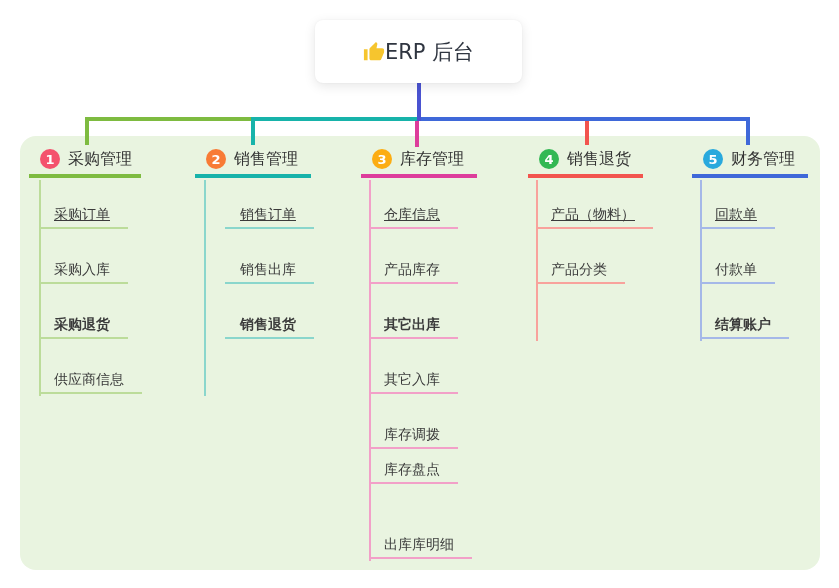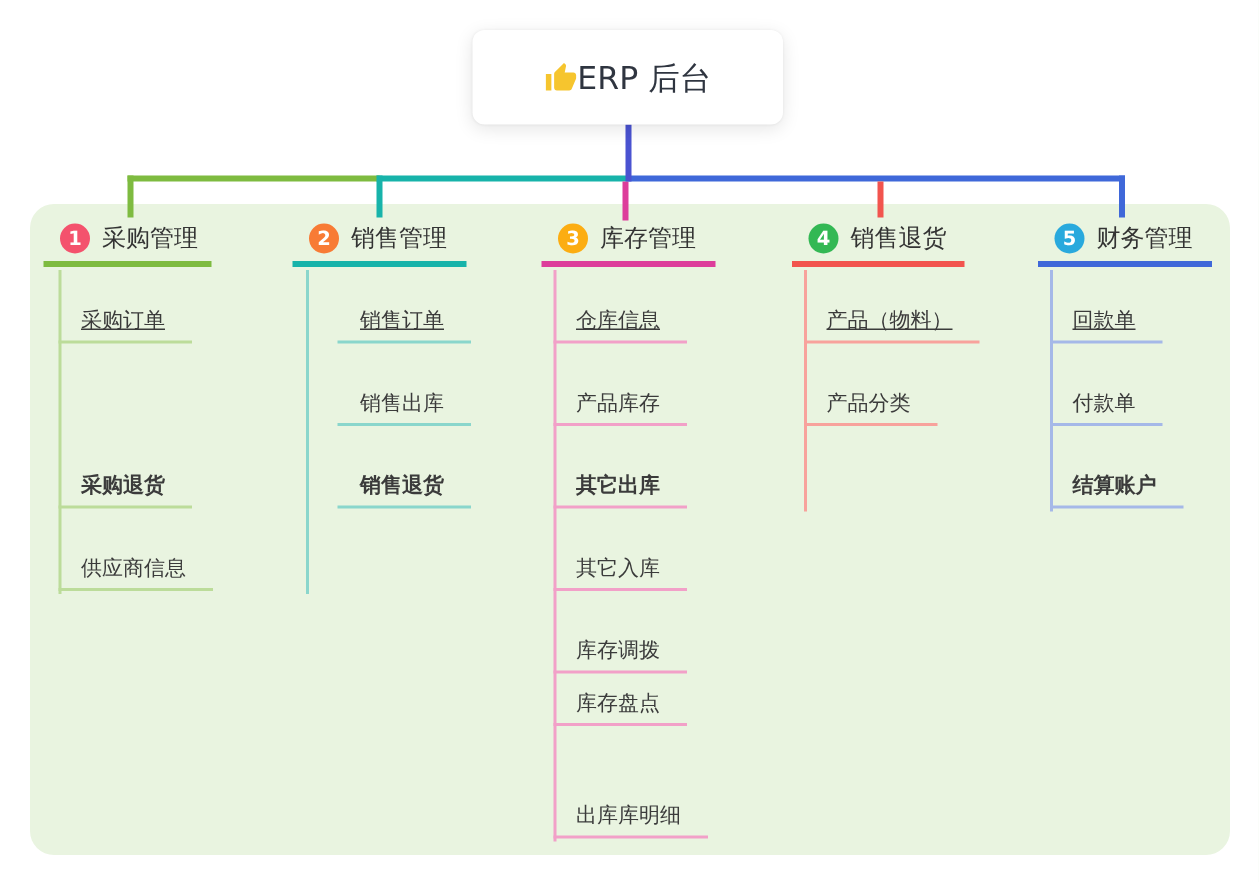--- a/index.html
+++ b/index.html
@@ -118,20 +118,21 @@
     </svg>
     <span>ERP 后台</span>
   </div>
 
   <div class="branch-header bh1">
     <span class="badge bg1">1</span>
     <span>采购管理</span>
   </div>
   <div class="trunk t1"></div>
   <div class="child c1 r0">采购订单</div>
+  <div class="child c1 r1">采购入库</div>
   <div class="child c1 r2">采购退货</div>
   <div class="child c1 r3">供应商信息</div>
 
   <div class="branch-header bh2">
     <span class="badge bg2">2</span>
     <span>销售管理</span>
   </div>
   <div class="trunk t2"></div>
   <div class="child c2 r0">销售订单</div>
   <div class="child c2 r1">销售出库</div>

